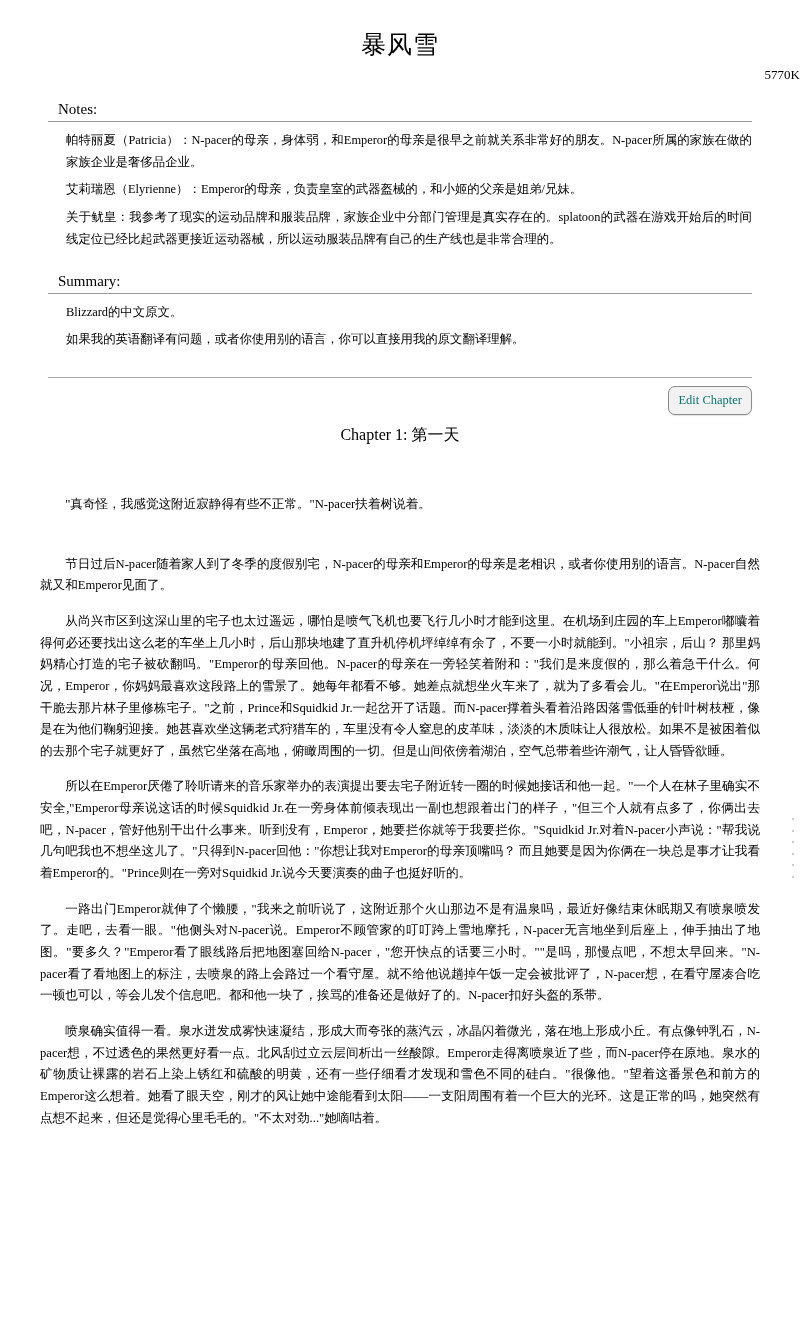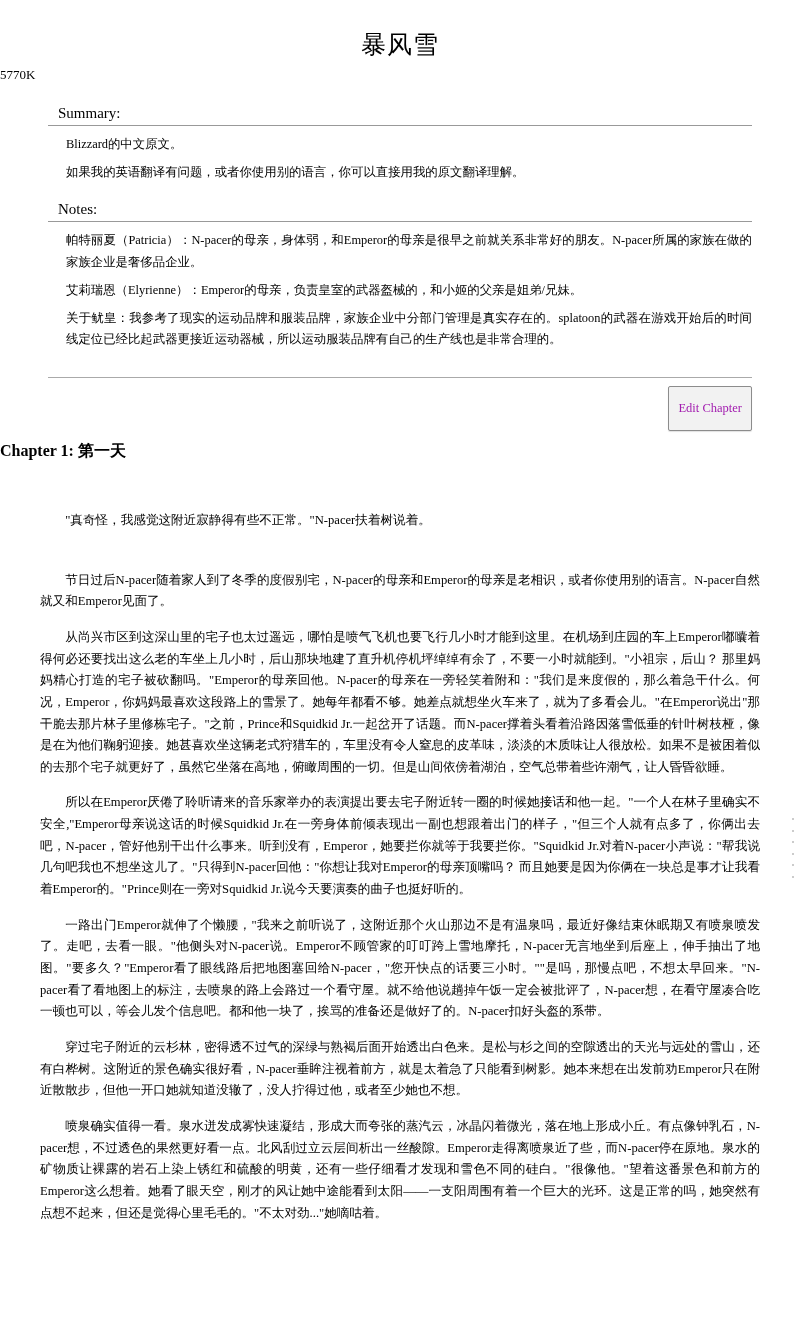--- a/index.html
+++ b/index.html
@@ -22,21 +22,21 @@
   }
   .work-title {
     text-align: center;
     font-size: 25px;
     font-family: Liberation Serif, serif;
     font-weight: normal;
     margin: 28px 0 0 0;
     letter-spacing: 1px;
   }
   .byline {
-    text-align: left;
+    text-align: right;
     font-size: 13px;
     margin: 6px 0 0 0;
     font-family: "Liberation Serif", serif;
   }
   .meta-block {
     margin: 22px 48px 0 48px;
   }
   .meta-heading {
     font-size: 15px;
     font-family: "Liberation Serif", serif;
@@ -65,32 +65,32 @@
   .edit-row {
     margin: 8px 48px 0 48px;
     display: flex;
     justify-content: flex-end;
   }
   .edit-button {
     font-family: "Liberation Serif", serif;
     font-size: 12.5px;
     background: #f2f2f2;
     border: 1px solid #8c8c8c;
-    border-radius: 2px;
-    padding: 14px 9px;
-    color: #a21caf;
+    border-radius: 7px;
+    padding: 6px 9px;
+    color: #0f766e;
     cursor: pointer;
     box-shadow: 0 1px 1px rgba(0,0,0,0.12);
   }
   .chapter-title {
-    text-align: left;
+    text-align: center;
     font-size: 16px;
     margin: 10px 0 0 0;
     font-family: "Liberation Serif", serif;
-    font-weight: bold;
+    font-weight: normal;
   }
   .chapter-title .chap-label {
     font-size: 16px;
   }
   .chapter-body {
     margin: 48px 40px 0 40px;
     font-size: 12.6px;
     line-height: 1.72;
   }
   .chapter-body p {
@@ -124,54 +124,53 @@
   }
 </style>
 </head>
 <body>
 
 <div class="page">
 
   <h1 class="work-title">暴风雪</h1>
   <div class="byline">5770K</div>
 
-  <div class="meta-block">
-    <h2 class="meta-heading">Summary:</h2>
-    <div class="meta-body">
-      <p>Blizzard的中文原文。</p>
-      <p>如果我的英语翻译有问题，或者你使用别的语言，你可以直接用我的原文翻译理解。</p>
-    </div>
-  </div>
-
   <div class="meta-block notes-block">
     <h2 class="meta-heading">Notes:</h2>
     <div class="meta-body">
       <p>帕特丽夏（Patricia）：N-pacer的母亲，身体弱，和Emperor的母亲是很早之前就关系非常好的朋友。N-pacer所属的家族在做的家族企业是奢侈品企业。</p>
       <p>艾莉瑞恩（Elyrienne）：Emperor的母亲，负责皇室的武器盔械的，和小姬的父亲是姐弟/兄妹。</p>
       <p>关于鱿皇：我参考了现实的运动品牌和服装品牌，家族企业中分部门管理是真实存在的。splatoon的武器在游戏开始后的时间线定位已经比起武器更接近运动器械，所以运动服装品牌有自己的生产线也是非常合理的。</p>
+    </div>
+  </div>
+
+  <div class="meta-block">
+    <h2 class="meta-heading">Summary:</h2>
+    <div class="meta-body">
+      <p>Blizzard的中文原文。</p>
+      <p>如果我的英语翻译有问题，或者你使用别的语言，你可以直接用我的原文翻译理解。</p>
     </div>
   </div>
 
   <hr class="divider">
 
   <div class="edit-row">
     <button class="edit-button">Edit Chapter</button>
   </div>
 
   <div class="chapter-title">
     <span class="chap-label">Chapter 1</span><span>: </span><span>第一天</span>
   </div>
 
   <div class="chapter-body">
     <p class="first-para indent">"真奇怪，我感觉这附近寂静得有些不正常。"N-pacer扶着树说着。</p>
     <p class="indent">节日过后N-pacer随着家人到了冬季的度假别宅，N-pacer的母亲和Emperor的母亲是老相识，或者你使用别的语言。N-pacer自然就又和Emperor见面了。</p>
     <p class="indent">从尚兴市区到这深山里的宅子也太过遥远，哪怕是喷气飞机也要飞行几小时才能到这里。在机场到庄园的车上Emperor嘟囔着得何必还要找出这么老的车坐上几小时，后山那块地建了直升机停机坪绰绰有余了，不要一小时就能到。"小祖宗，后山？ 那里妈妈精心打造的宅子被砍翻吗。"Emperor的母亲回他。N-pacer的母亲在一旁轻笑着附和："我们是来度假的，那么着急干什么。何况，Emperor，你妈妈最喜欢这段路上的雪景了。她每年都看不够。她差点就想坐火车来了，就为了多看会儿。"在Emperor说出"那干脆去那片林子里修栋宅子。"之前，Prince和Squidkid Jr.一起岔开了话题。而N-pacer撑着头看着沿路因落雪低垂的针叶树枝桠，像是在为他们鞠躬迎接。她甚喜欢坐这辆老式狩猎车的，车里没有令人窒息的皮革味，淡淡的木质味让人很放松。如果不是被困着似的去那个宅子就更好了，虽然它坐落在高地，俯瞰周围的一切。但是山间依傍着湖泊，空气总带着些许潮气，让人昏昏欲睡。</p>
     <p class="indent">所以在Emperor厌倦了聆听请来的音乐家举办的表演提出要去宅子附近转一圈的时候她接话和他一起。"一个人在林子里确实不安全,"Emperor母亲说这话的时候Squidkid Jr.在一旁身体前倾表现出一副也想跟着出门的样子，"但三个人就有点多了，你俩出去吧，N-pacer，管好他别干出什么事来。听到没有，Emperor，她要拦你就等于我要拦你。"Squidkid Jr.对着N-pacer小声说："帮我说几句吧我也不想坐这儿了。"只得到N-pacer回他："你想让我对Emperor的母亲顶嘴吗？ 而且她要是因为你俩在一块总是事才让我看着Emperor的。"Prince则在一旁对Squidkid Jr.说今天要演奏的曲子也挺好听的。</p>
     <p class="indent">一路出门Emperor就伸了个懒腰，"我来之前听说了，这附近那个火山那边不是有温泉吗，最近好像结束休眠期又有喷泉喷发了。走吧，去看一眼。"他侧头对N-pacer说。Emperor不顾管家的叮叮跨上雪地摩托，N-pacer无言地坐到后座上，伸手抽出了地图。"要多久？"Emperor看了眼线路后把地图塞回给N-pacer，"您开快点的话要三小时。""是吗，那慢点吧，不想太早回来。"N-pacer看了看地图上的标注，去喷泉的路上会路过一个看守屋。就不给他说趟掉午饭一定会被批评了，N-pacer想，在看守屋凑合吃一顿也可以，等会儿发个信息吧。都和他一块了，挨骂的准备还是做好了的。N-pacer扣好头盔的系带。</p>
-    <p class="indent">穿过宅子附近的云杉林，密得透不过气的深绿与熟褐后面开始透出白色来。是松与杉之间的空隙透出的天光与远处的雪山，还有白桦树。这附近的景色确实很好看，N-pacer垂眸注视着前方，就是太着急了只能看到树影。她本来想在出发前劝Emperor只在附近散散步，但他一开口她就知道没辙了，没人拧得过他，或者至少她也不想。</p>
     <p class="indent">喷泉确实值得一看。泉水迸发成雾快速凝结，形成大而夸张的蒸汽云，冰晶闪着微光，落在地上形成小丘。有点像钟乳石，N-pacer想，不过透色的果然更好看一点。北风刮过立云层间析出一丝酸隙。Emperor走得离喷泉近了些，而N-pacer停在原地。泉水的矿物质让裸露的岩石上染上锈红和硫酸的明黄，还有一些仔细看才发现和雪色不同的硅白。"很像他。"望着这番景色和前方的Emperor这么想着。她看了眼天空，刚才的风让她中途能看到太阳——一支阳周围有着一个巨大的光环。这是正常的吗，她突然有点想不起来，但还是觉得心里毛毛的。"不太对劲..."她嘀咕着。</p>
 
   </div>
 
   <div class="scroll-dots">
     <i></i>
     <i></i>
     <i></i>
     <i></i>
     <i></i>

